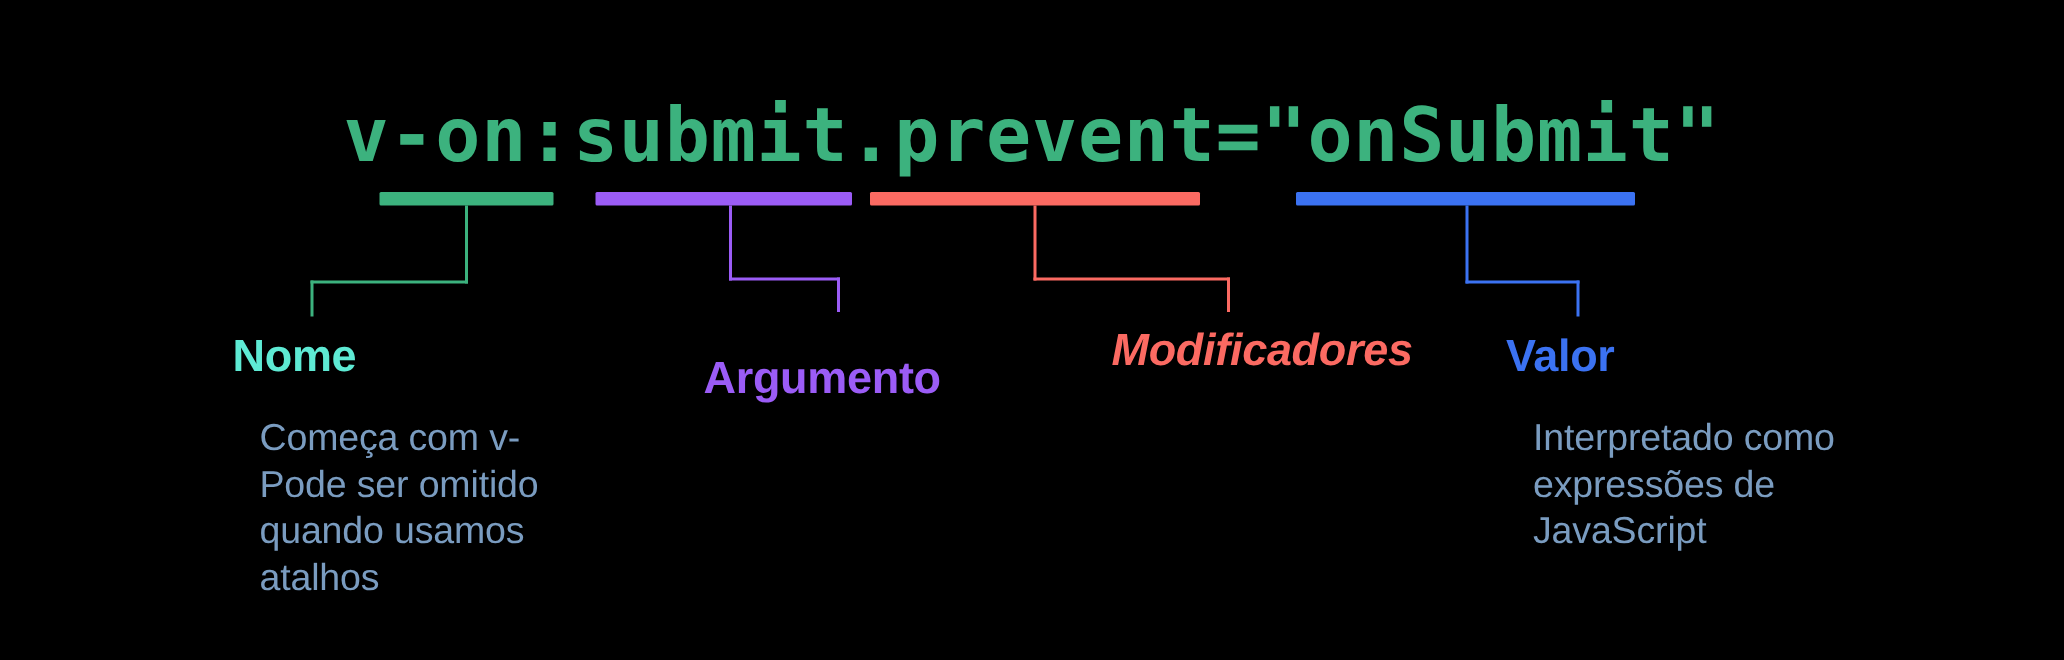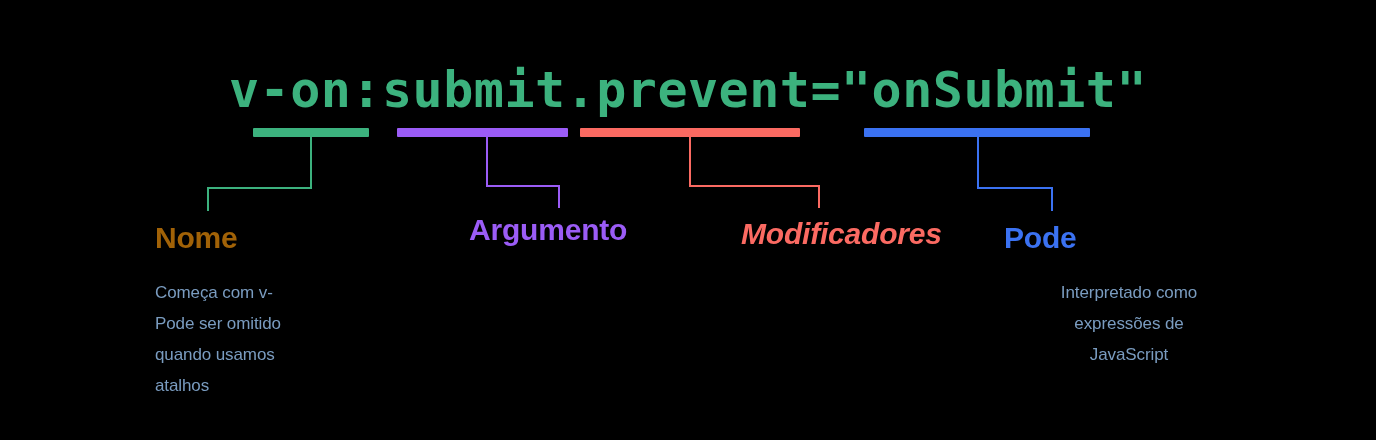--- a/index.html
+++ b/index.html
@@ -48,70 +48,71 @@
   .col-head {
     font-family: "Liberation Sans", sans-serif;
     font-size: 30px;
     font-weight: 700;
     letter-spacing: -0.2px;
     line-height: 34px;
     white-space: nowrap;
   }
   .col-body {
     font-family: "Liberation Sans", sans-serif;
-    font-size: 17px;
+    font-size: 25px;
     font-weight: 400;
     line-height: 31px;
     color: #7a9cc0;
     letter-spacing: -0.1px;
+    margin-left: 18px;
   }
 </style>
 </head>
 <body>
 
 <div id="stage" style="background: rgb(0, 0, 0);">
 
   <div id="code-line">v-on:submit.prevent="onSubmit"</div>
 
   <div class="bar" style="left:253px; top:128px; width:116px; background:#3cb27e;"></div>
   <div class="vline" style="left:310px; top:137px; height:52px; background:#3cb27e;"></div>
   <div class="hline" style="left:207px; top:187px; width:105px; background:#3cb27e;"></div>
   <div class="vline" style="left:207px; top:187px; height:24px; background:#3cb27e;"></div>
 
   <div class="col" style="left:155px; top:221px; width:300px;">
-    <div class="col-head" style="color:#a16207;">Nome</div>
+    <div class="col-head" style="color:#5eead4;">Nome</div>
     <div class="col-body" style="margin-top:22px; white-space:pre-line; width:215px;">Começa com v-
 Pode ser omitido
 quando usamos
 atalhos</div>
   </div>
 
   <div class="bar" style="left:397px; top:128px; width:171px; background:#9b5cf6;"></div>
   <div class="vline" style="left:486px; top:137px; height:50px; background:#9b5cf6;"></div>
   <div class="hline" style="left:486px; top:185px; width:74px; background:#9b5cf6;"></div>
   <div class="vline" style="left:558px; top:185px; height:23px; background:#9b5cf6;"></div>
 
-  <div class="col" style="left:469px; top:213px; width:300px;">
+  <div class="col" style="left:469px; top:236px; width:300px;">
     <div class="col-head" style="color:#9b5cf6;">Argumento</div>
   </div>
 
   <div class="bar" style="left:580px; top:128px; width:220px; background:#fb6a62;"></div>
   <div class="vline" style="left:689px; top:137px; height:50px; background:#fb6a62;"></div>
   <div class="hline" style="left:689px; top:185px; width:131px; background:#fb6a62;"></div>
   <div class="vline" style="left:818px; top:185px; height:23px; background:#fb6a62;"></div>
 
   <div class="col" style="left:741px; top:217px; width:300px;">
     <div class="col-head" style="color:#fb6a62;font-style:italic;">Modificadores</div>
   </div>
 
   <div class="bar" style="left:864px; top:128px; width:226px; background:#3b72f2;"></div>
   <div class="vline" style="left:977px; top:137px; height:52px; background:#3b72f2;"></div>
   <div class="hline" style="left:977px; top:187px; width:76px; background:#3b72f2;"></div>
   <div class="vline" style="left:1051px; top:187px; height:24px; background:#3b72f2;"></div>
 
   <div class="col" style="left:1004px; top:221px; width:320px;">
-    <div class="col-head" style="color:#3b72f2;">Pode</div>
-    <div class="col-body" style="margin-top:22px; white-space:pre-line; width:250px;text-align:center;">Interpretado como
+    <div class="col-head" style="color:#3b72f2;">Valor</div>
+    <div class="col-body" style="margin-top:22px; white-space:pre-line; width:250px;">Interpretado como
 expressões de
 JavaScript</div>
   </div>
 
 </div>
 
 </body></html>

